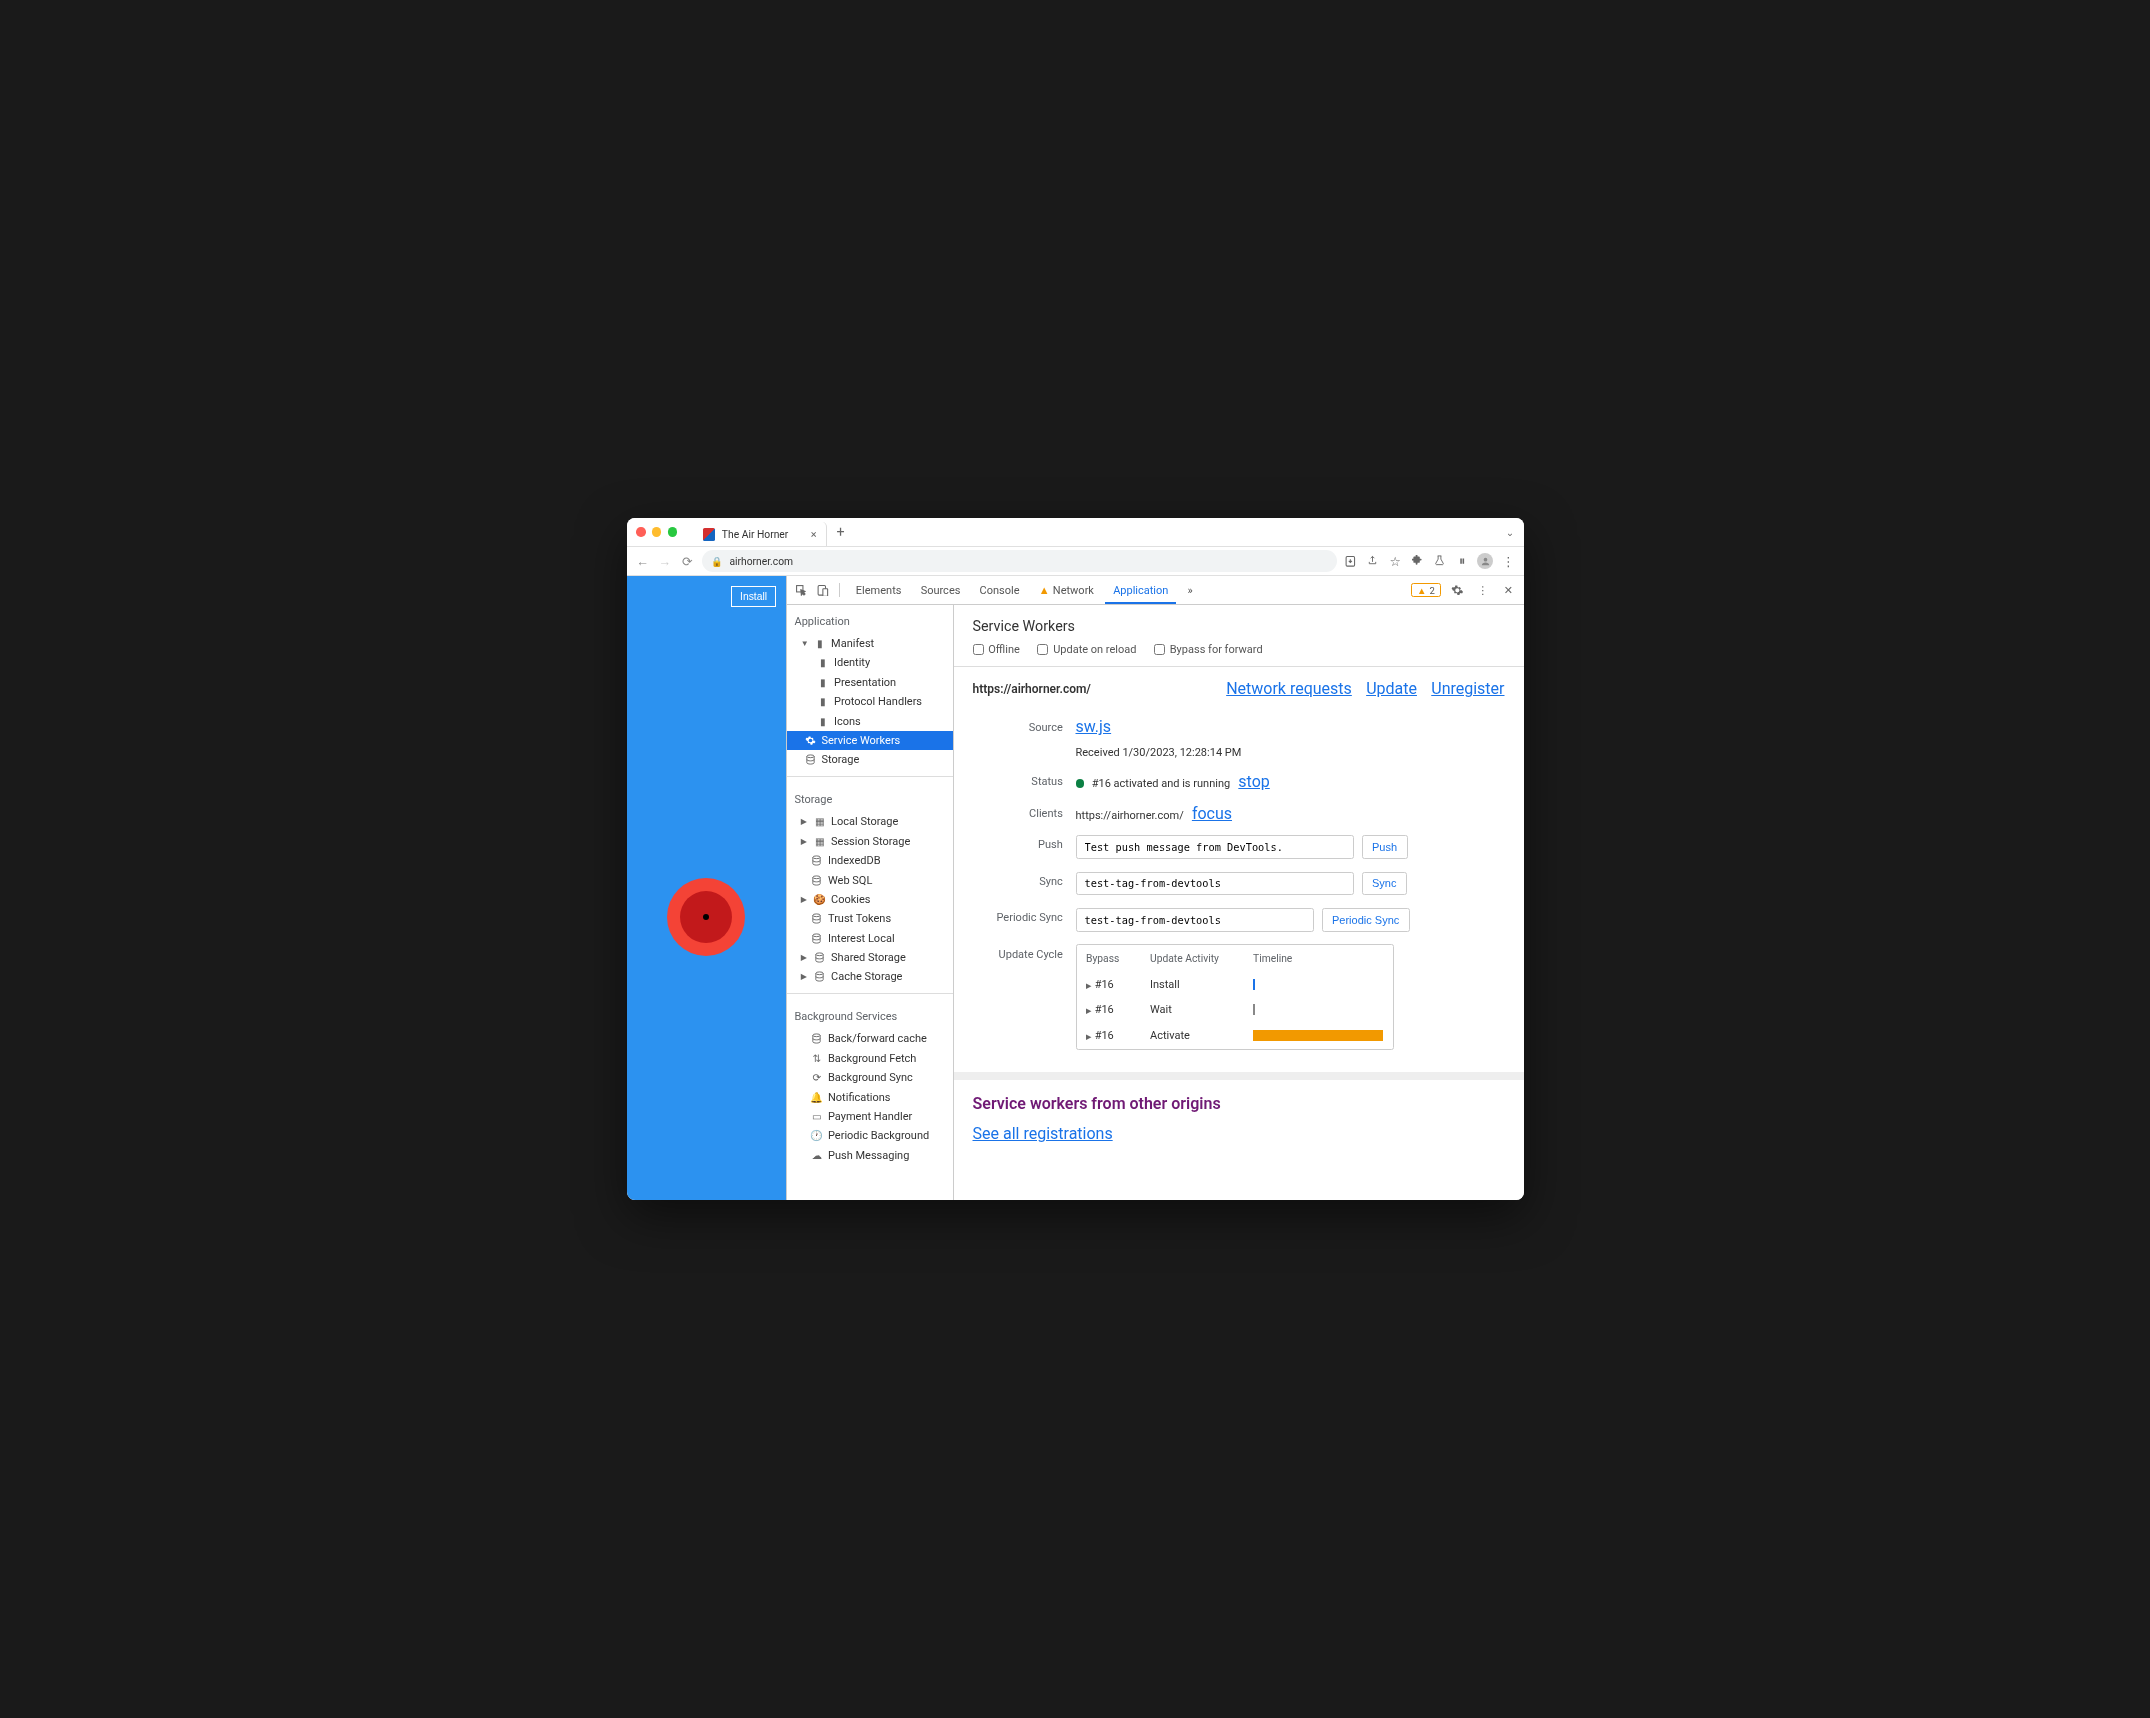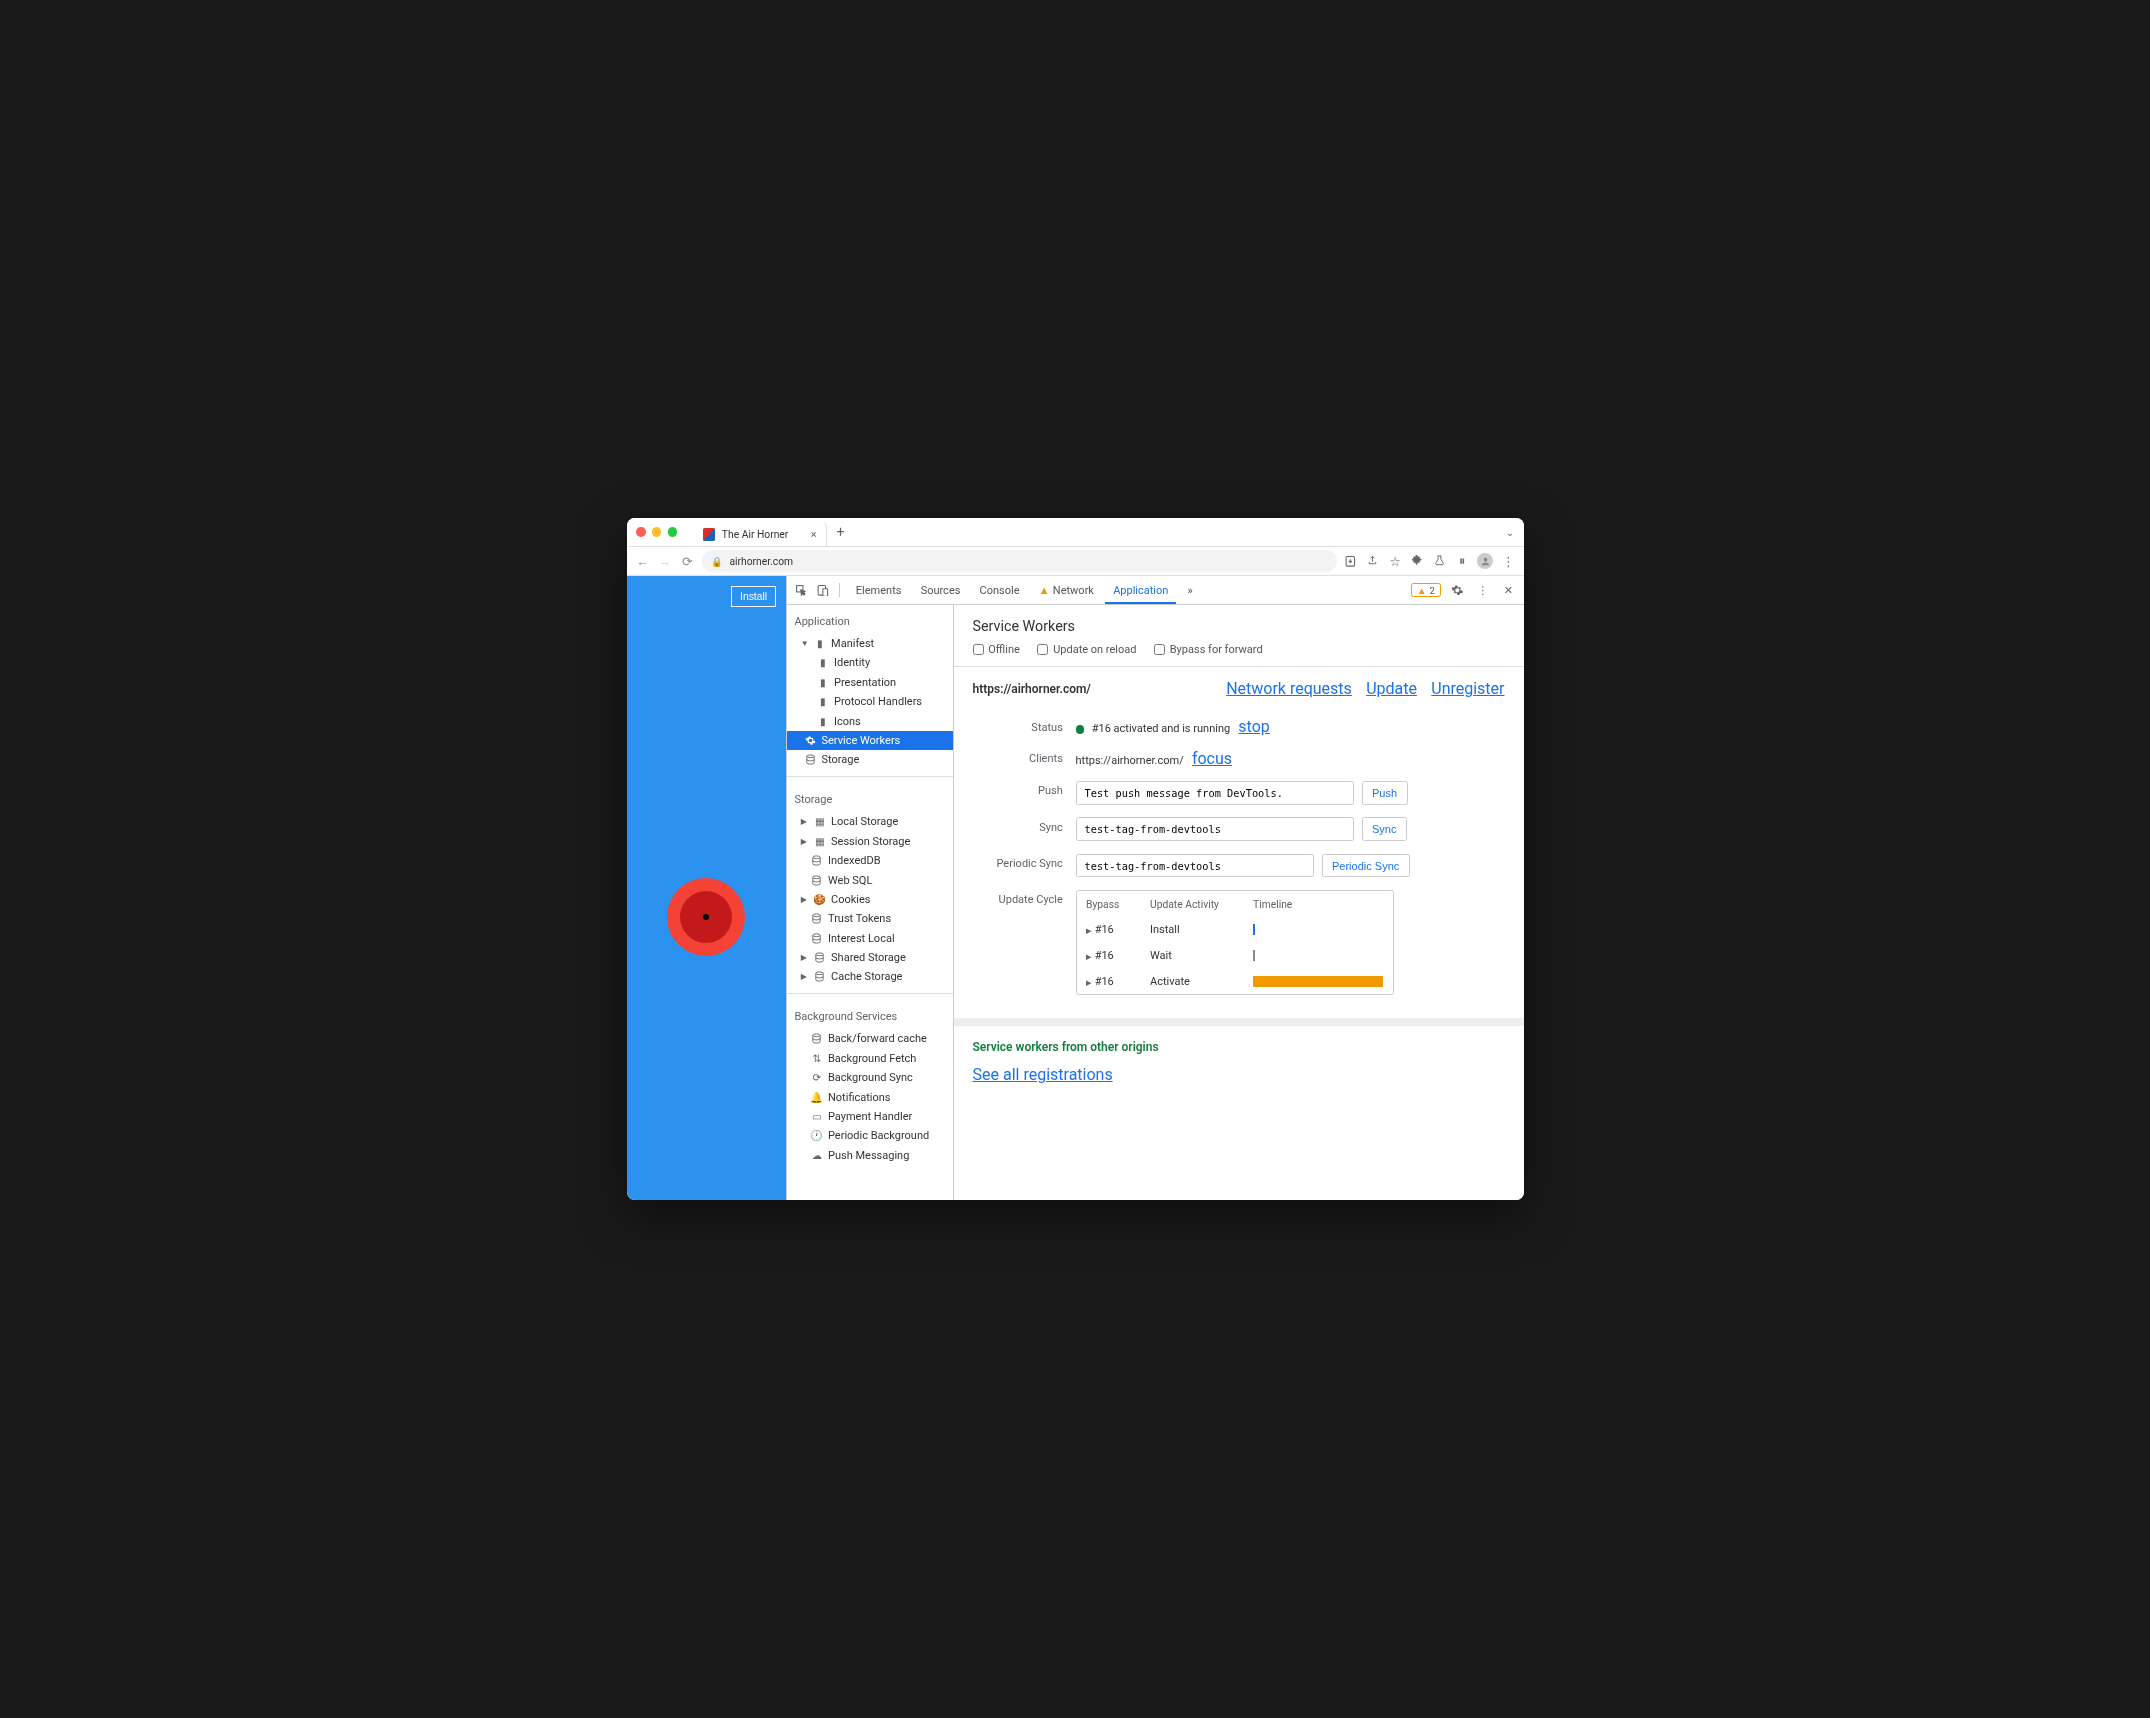--- a/index.html
+++ b/index.html
@@ -74,21 +74,21 @@
 .cycle-col1 { width: 64px; }
 .cycle-col2 { width: 103px; }
 .cycle-col3 { flex: 1; }
 .cycle-row { display: flex; padding: 6.4px 9.5px; font-size: 11px; align-items: center; }
 .cycle-row .tri { font-size: 7.1px; color: #666; margin-right: 3.2px; }
 .timeline-tick { width: 1.6px; height: 11px; background: #1a73e8; }
 .timeline-tick.gray { background: #888; }
 .timeline-fill { width: 100%; height: 11px; background: #f29900; }
 .spacer-bar { height: 8px; background: #eee; margin-top: 16px; }
 .other-origins { padding: 14.3px 19px; }
-.other-title { font-weight: 600; color: #15803d; font-size: 12px; margin-bottom: 11px; }
+.other-title { font-weight: 600; color: #701a75; font-size: 16px; margin-bottom: 11px; }
 svg { display: block; }
 </style>
 </head>
 <body>
 
 <div class="window">
 
   <div class="titlebar">
     <div class="traffic">
       <div class="dot red"></div>
@@ -370,20 +370,27 @@
           <div class="scope-row">
             <span class="scope-url">https://airhorner.com/</span>
             <div class="scope-links">
               <span class="link">Network requests</span>
               <span class="link">Update</span>
               <span class="link">Unregister</span>
             </div>
           </div>
 
           <div class="detail-grid">
+            <div class="detail-row">
+              <div class="detail-label">Source</div>
+              <div class="detail-value">
+                <span class="link">sw.js</span>
+                <div class="sub-text">Received 1/30/2023, 12:28:14 PM</div>
+              </div>
+            </div>
             <div class="detail-row">
               <div class="detail-label">Status</div>
               <div class="detail-value">
                 <span class="status-dot"></span>
                 <span>#16 activated and is running</span>&nbsp;&nbsp;
                 <span class="link">stop</span>
               </div>
             </div>
             <div class="detail-row">
               <div class="detail-label">Clients</div>

